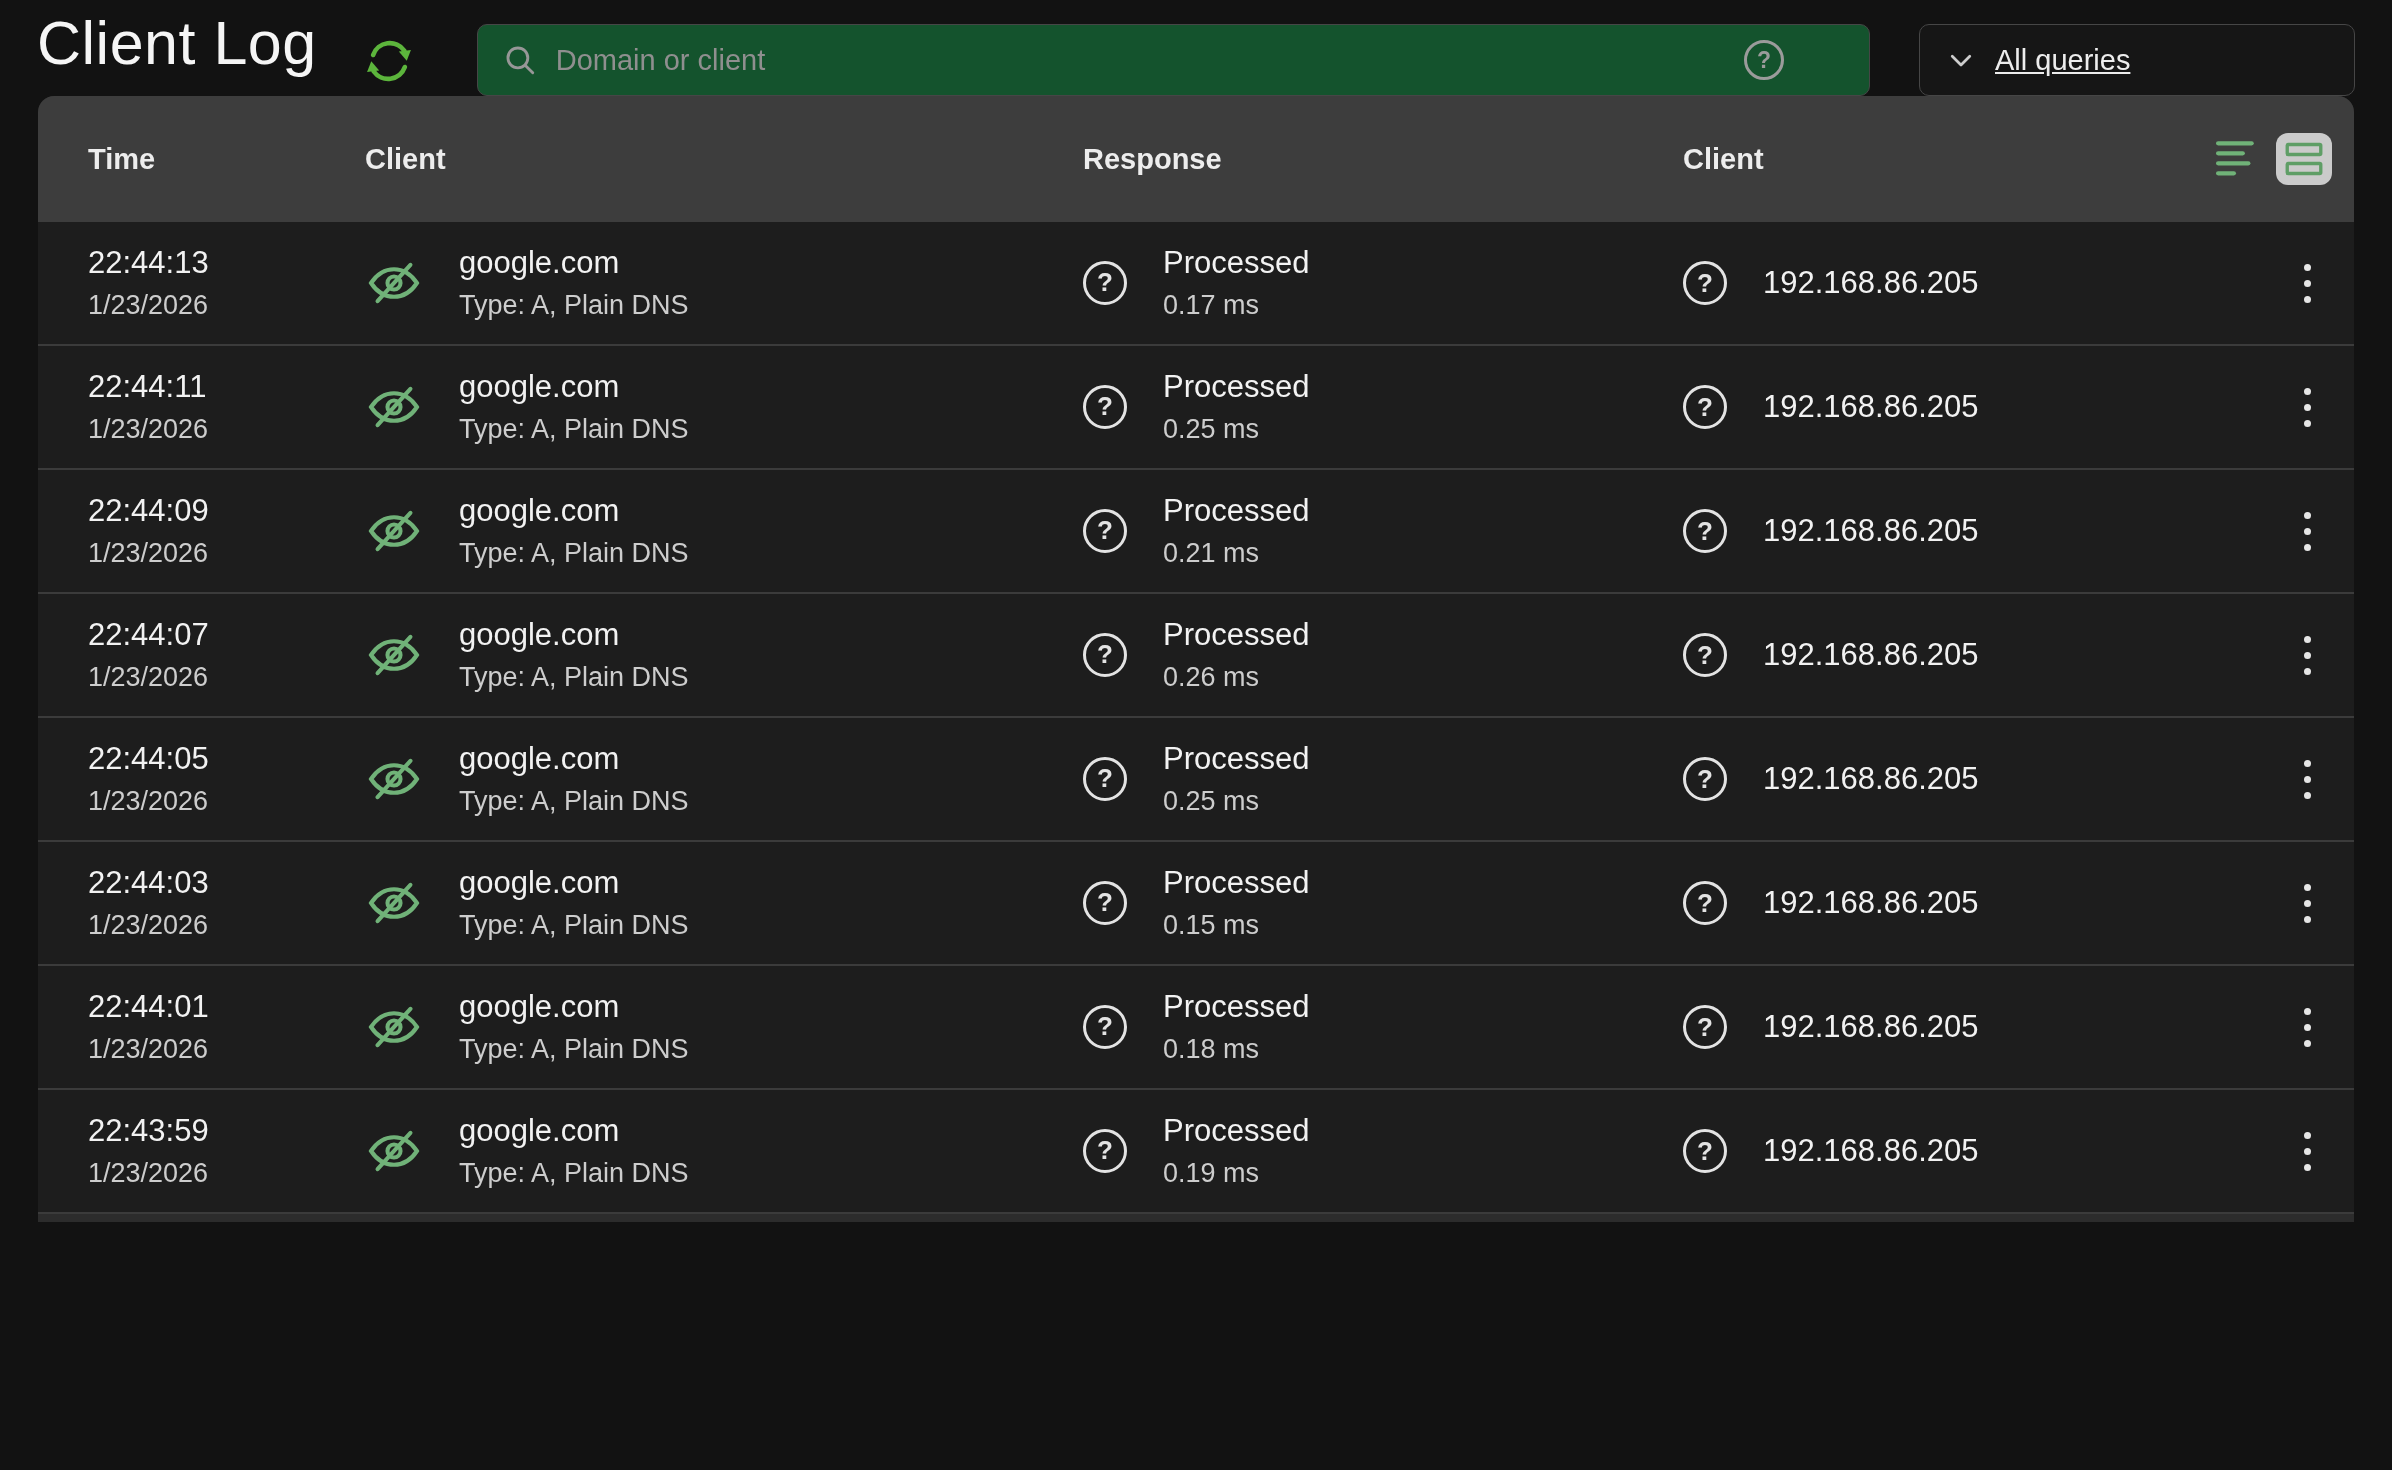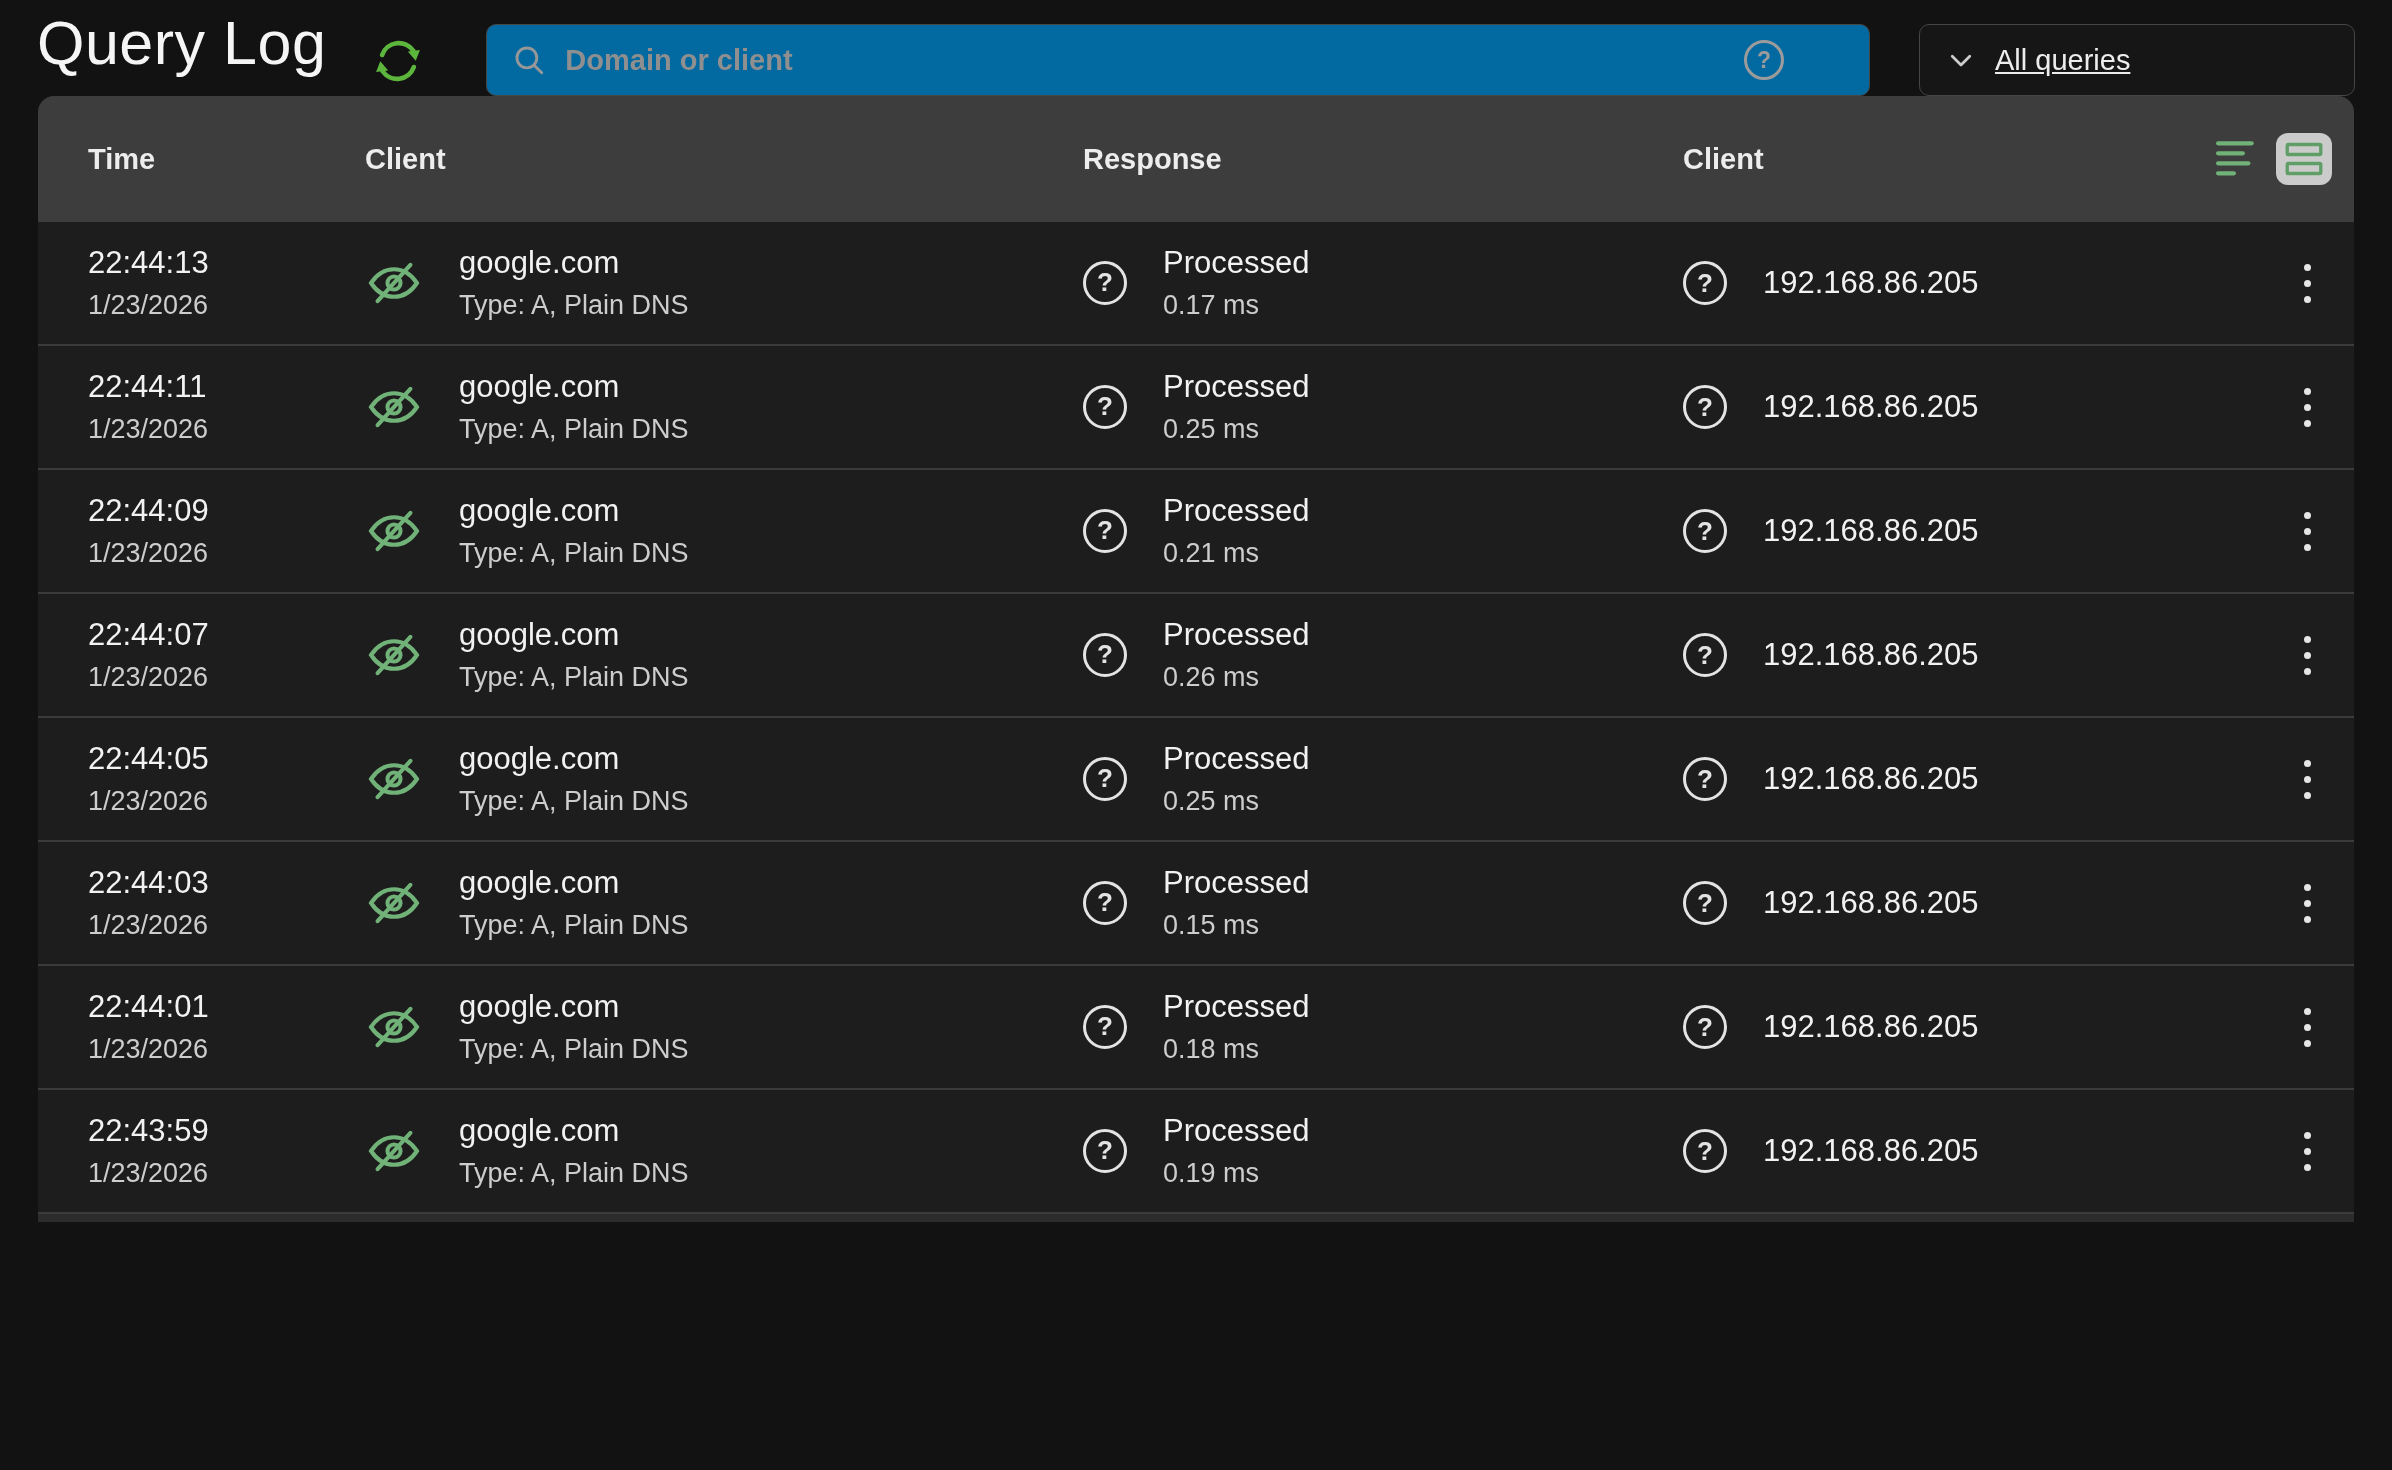--- a/index.html
+++ b/index.html
@@ -9,24 +9,24 @@
     font-family:"Liberation Sans", sans-serif;
     color:#f2f2f2;
   }
 
   
   .topbar { display:flex; align-items:flex-start; padding:0 37px; height:96px; }
   .page-title { font-size:61px; font-weight:400; color:#f5f5f5; margin-top:8px; letter-spacing:.5px; white-space:nowrap; }
   .refresh-btn { background:none; border:none; cursor:pointer; margin:33px 0 0 44px; line-height:0; }
   .search-wrap { position:relative; flex:1; margin:24px 0 0 60px; height:72px; }
   .search-input {
-    width:100%; height:72px; background:#0369a1;
+    width:100%; height:72px; background:#14532d;
     border:1px solid #464646; border-radius:10px;
     padding:0 140px 0 78px; font-size:29px; color:#e5e5e5;
-    font-family:"Liberation Sans", sans-serif; outline:none;font-weight:bold;
+    font-family:"Liberation Sans", sans-serif; outline:none;
   }
   .search-input::placeholder { color:#8f8f8f; }
   .search-glass { position:absolute; left:26px; top:19px; line-height:0; }
   .input-help {
     position:absolute; right:86px; top:16px;
     width:40px; height:40px; border:3px solid #9b9b9b; border-radius:50%;
     color:#9b9b9b; font-size:23px; font-weight:700;
     display:flex; align-items:center; justify-content:center;
     background:none; cursor:pointer;
   }
@@ -66,21 +66,21 @@
   }
   .eye-wrap { width:58px; flex:none; line-height:0; }
   .kebab { background:none; border:none; cursor:pointer; display:flex; flex-direction:column; gap:9px; padding:8px; justify-self:center; }
   .kebab .dot { width:7px; height:7px; border-radius:50%; background:#e6e6e6; }
   .next-row-sliver { height:8px; background:#2c2c2c; }
 </style>
 </head>
 <body>
 
 <div class="topbar">
-  <h1 class="page-title">Query Log</h1>
+  <h1 class="page-title">Client Log</h1>
 
   <button class="refresh-btn">
     <svg viewBox="0 0 24 24" width="56" height="56" fill="none" stroke="#5cb53c" stroke-width="2" stroke-linecap="round">
       <path d="M5.2 9.4 A 7.6 7.6 0 0 1 18.6 7.6"></path>
       <path d="M18.8 14.6 A 7.6 7.6 0 0 1 5.4 16.4"></path>
       <polygon points="16.2,7.9 21.4,7.3 19.6,11.9" fill="#5cb53c" stroke="none"></polygon>
       <polygon points="7.8,16.1 2.6,16.7 4.4,12.1" fill="#5cb53c" stroke="none"></polygon>
     </svg>
   </button>
 

